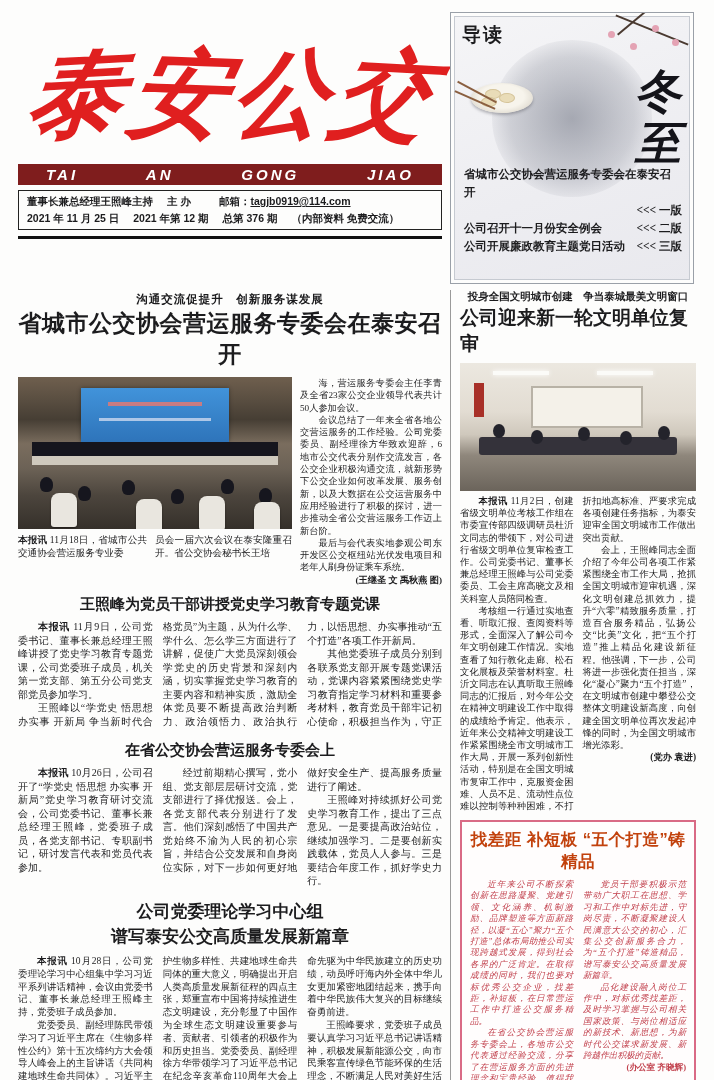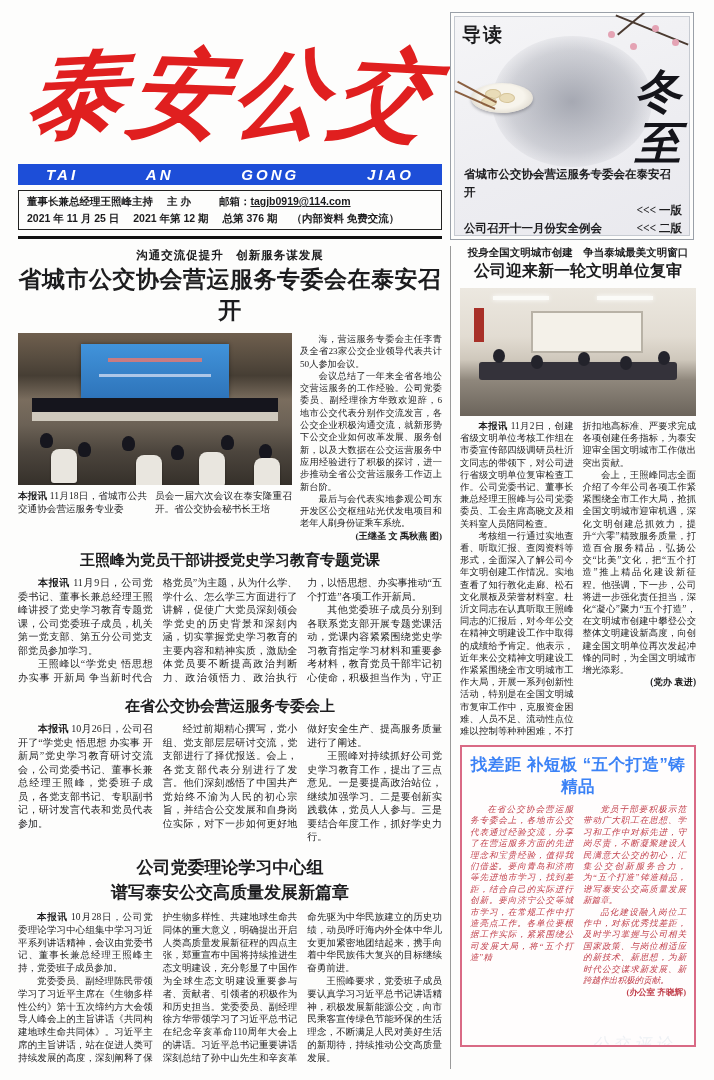--- a/index.html
+++ b/index.html
@@ -8,31 +8,31 @@
         font-family:"Liberation Serif",serif;color:#1c1c1e;}
   
   .top-row{display:flex;}
   .masthead{width:424px;box-sizing:border-box;}
   .m-title{height:152px;display:flex;justify-content:space-between;padding:0 10px;align-items:flex-end;}
   .m-title span{font-size:96px;line-height:140px;color:#e01f1f;font-family:"DejaVu Serif",serif;
         font-style:italic;font-weight:bold;transform:skewX(-8deg) rotate(-3deg);}
   .m-title span:nth-child(2){transform:skewX(-10deg) rotate(2deg);}
   .m-title span:nth-child(3){transform:skewX(-6deg) rotate(-2deg);}
   .m-title span:nth-child(4){transform:skewX(-12deg) rotate(3deg);}
-  .pinyin-band{background:#1d4ed8;color:#fff;display:flex;justify-content:space-between;
+  .pinyin-band{background:#7f1d1d;color:#fff;display:flex;justify-content:space-between;
         padding:2px 28px;font-style:italic;font-size:15px;letter-spacing:3px;
         font-family:"Liberation Sans",sans-serif;font-weight:bold;}
   .info-box{border:1.5px solid #222;margin-top:5px;padding:2px 8px;
         font-family:"Liberation Sans",sans-serif;font-size:10.5px;font-weight:bold;}
   .info-row{display:flex;line-height:17px;white-space:nowrap;}
   .info-row .gap{width:14px;}
   .email{text-decoration:underline;font-weight:bold;color:#1c1c1e;}
   .thick-rule{height:3px;background:#111;margin-top:6px;}
   
-  .daodu{width:244px;margin-left:8px;height:228px;box-sizing:border-box;position:relative;
+  .daodu{width:244px;margin-left:8px;height:272px;box-sizing:border-box;position:relative;
         background:linear-gradient(160deg,#f5f5f7 0%,#ededf1 60%,#e9e9ee 100%);
         border:1px solid #9aa0a8;box-shadow:inset 0 0 0 3px #fdfdfc,inset 0 0 0 4px #c6cad1;
         padding:9px 11px;overflow:hidden;}
   .ink-blob{position:absolute;left:17%;top:10%;width:66%;height:58%;border-radius:50%;
         background:radial-gradient(ellipse at 50% 50%,rgba(105,110,125,.55) 0%,rgba(105,110,125,.25) 55%,transparent 78%);}
   .daodu-label{position:relative;font-size:19px;font-weight:900;font-family:"Liberation Sans",sans-serif;letter-spacing:2px;}
   .dongzhi{position:absolute;right:12px;top:52px;display:flex;flex-direction:column;z-index:3;
         font-size:46px;line-height:52px;font-family:"DejaVu Serif",serif;font-weight:bold;font-style:italic;color:#14141a;}
   .branch{position:absolute;right:2px;top:16px;width:78px;height:2px;background:#4a3a30;transform:rotate(22deg);}
   .branch2{position:absolute;right:40px;top:8px;width:40px;height:2px;background:#4a3a30;transform:rotate(-40deg);}
@@ -47,21 +47,21 @@
   .d-page{margin-left:auto;}
   
   .content-row{display:flex;margin-top:6px;}
   .left-col{width:424px;box-sizing:border-box;}
   .right-col{flex:1;margin-left:8px;border-left:1px solid #9a9a9a;padding-left:9px;box-sizing:border-box;}
   .kicker{text-align:center;font-size:11.5px;font-weight:bold;letter-spacing:1px;margin:2px 0 1px;}
   .h1{text-align:center;font-size:23px;font-weight:900;font-family:"Liberation Sans",sans-serif;
         letter-spacing:.5px;margin:1px 0 7px;}
   .h2{text-align:center;font-size:15px;font-weight:900;font-family:"Liberation Sans",sans-serif;margin:9px 0 6px;}
   .h4{text-align:center;font-size:17px;font-weight:900;font-family:"Liberation Sans",sans-serif;line-height:25px;margin:9px 0 6px;}
-  .h-right{text-align:center;font-size:16px;font-weight:900;font-family:"Liberation Sans",sans-serif;margin:1px 0 6px;}
+  .h-right{font-size:19px;font-weight:900;font-family:"Liberation Sans",sans-serif;margin:1px 0 6px;}
   .kicker-right{text-align:center;font-size:10.5px;font-weight:bold;margin:0 0 1px;}
   .body-text{font-size:10px;line-height:13.5px;text-align:justify;}
   .body-text p{margin:0;text-indent:2em;}
   .byline{text-align:right;font-weight:bold;text-indent:0 !important;}
   .cols-3{column-count:3;column-gap:10px;column-fill:auto;overflow:hidden;}
   .a2-cols{height:112px;}
   .a3-cols{height:124px;}
   .a4-cols{height:158px;font-size:9.5px;line-height:12.8px;}
   .a5-cols{column-count:2;column-gap:9px;column-fill:auto;height:318px;overflow:hidden;
         font-size:9.3px;line-height:12.2px;}
@@ -87,21 +87,21 @@
   .photo2{width:100%;height:128px;position:relative;overflow:hidden;margin-bottom:4px;
         background:linear-gradient(180deg,#ece8e0 0%,#e2dcd2 38%,#cfc8bc 56%,#8f877c 72%,#6b645b 100%);}
   .p2-light{position:absolute;top:6%;width:56px;height:4px;background:#fbfbf8;box-shadow:0 0 5px #fff;}
   .p2-board{position:absolute;left:30%;top:18%;width:46%;height:30%;background:#f4f1e9;border:2px solid #b8b2a6;}
   .p2-flag{position:absolute;left:6%;top:16%;width:10px;height:34px;background:#a83028;}
   .p2-table{position:absolute;left:8%;top:58%;width:84%;height:14%;background:#34323a;border-radius:3px;}
   .p2-head{position:absolute;width:12px;height:14px;border-radius:50%;background:#23232b;}
   
   .red-box{border:2px solid #d96a85;margin-top:7px;padding:7px 8px 6px;box-sizing:border-box;
         height:302px;overflow:hidden;background:#fffdfd;}
-  .red-title{text-align:center;color:#3b82f6;font-weight:900;font-size:16.5px;letter-spacing:.5px;
+  .red-title{text-align:center;color:#c2410c;font-weight:900;font-size:16.5px;letter-spacing:.5px;
         font-family:"Liberation Sans",sans-serif;margin-bottom:6px;}
   .red-cols{display:flex;}
   .red-col{width:50%;box-sizing:border-box;font-size:8.6px;line-height:11.4px;color:#c2424e;
         font-style:italic;text-align:justify;}
   .red-col:first-child{padding-right:5px;}
   .red-col:last-child{padding-left:5px;}
   .red-col p{margin:0;text-indent:2em;}
   .red-col .byline{color:#c2424e;font-style:normal;}
   .stamp{width:100%;height:84px;position:relative;margin-top:4px;}
   .stamp-blob{position:absolute;left:2%;top:0;width:96%;height:100%;
@@ -276,20 +276,21 @@
         <p class="lead-first"><b>本报讯</b> 11月2日，创建省级文明单位考核工作组在市委宣传部四级调研员杜沂文同志的带领下，对公司进行省级文明单位复审检查工作。公司党委书记、董事长兼总经理王照峰与公司党委委员、工会主席高晓文及相关科室人员陪同检查。</p>
         <p>考核组一行通过实地查看、听取汇报、查阅资料等形式，全面深入了解公司今年文明创建工作情况。实地查看了知行教化走廊、松石文化展板及荣誉材料室。杜沂文同志在认真听取王照峰同志的汇报后，对今年公交在精神文明建设工作中取得的成绩给予肯定。他表示，近年来公交精神文明建设工作紧紧围绕全市文明城市工作大局，开展一系列创新性活动，特别是在全国文明城市复审工作中，克服资金困难、人员不足、流动性点位难以控制等种种困难，不打折扣地高标准、严要求完成各项创建任务指标，为泰安迎审全国文明城市工作做出突出贡献。</p>
         <p>会上，王照峰同志全面介绍了今年公司各项工作紧紧围绕全市工作大局，抢抓全国文明城市迎审机遇，深化文明创建总抓效力，提升“六零”精致服务质量，打造百合服务精品，弘扬公交“比美”文化，把“五个打造”推上精品化建设新征程。他强调，下一步，公司将进一步强化责任担当，深化“凝心”聚力“五个打造”，在文明城市创建中攀登公交整体文明建设新高度，向创建全国文明单位再次发起冲锋的同时，为全国文明城市增光添彩。</p>
         <p class="byline">(党办 袁进)</p>
       </div>
 
       <div class="red-box">
         <div class="red-title">找差距 补短板 “五个打造”铸精品</div>
         <div class="red-cols">
           <div class="red-col">
+            <p>近年来公司不断探索创新在思路凝聚、党建引领、文化涵养、机制激励、品牌塑造等方面新路径，以凝“五心”聚力“五个打造”总体布局助推公司实现跨越式发展，得到社会各界的广泛肯定。在取得成绩的同时，我们也要对标优秀公交企业，找差距，补短板，在日常营运工作中打造公交服务精品。</p>
             <p>在省公交协会营运服务专委会上，各地市公交代表通过经验交流，分享了在营运服务方面的先进理念和宝贵经验，值得我们借鉴。要向青岛和济南等先进地市学习，找到差距，结合自己的实际进行创新。要向济宁公交等城市学习，在常规工作中打造亮点工作。各单位要根据工作实际，紧紧围绕公司发展大局，将“五个打造”精</p>
           </div>
           <div class="red-col">
             <p>党员干部要积极示范带动广大职工在思想、学习和工作中对标先进，守岗尽责，不断凝聚建设人民满意大公交的初心，汇集公交创新服务合力，为“五个打造”铸造精品，谱写泰安公交高质量发展新篇章。</p>
             <p>品化建设融入岗位工作中，对标优秀找差距，及时学习掌握与公司相关国家政策、与岗位相适应的新技术、新思想，为新时代公交谋求新发展、新跨越作出积极的贡献。</p>
             <p class="byline">(办公室 齐晓辉)</p>
             <div class="stamp">
               <div class="stamp-blob"></div>
               <div class="stamp-text">公交评论</div>
 

